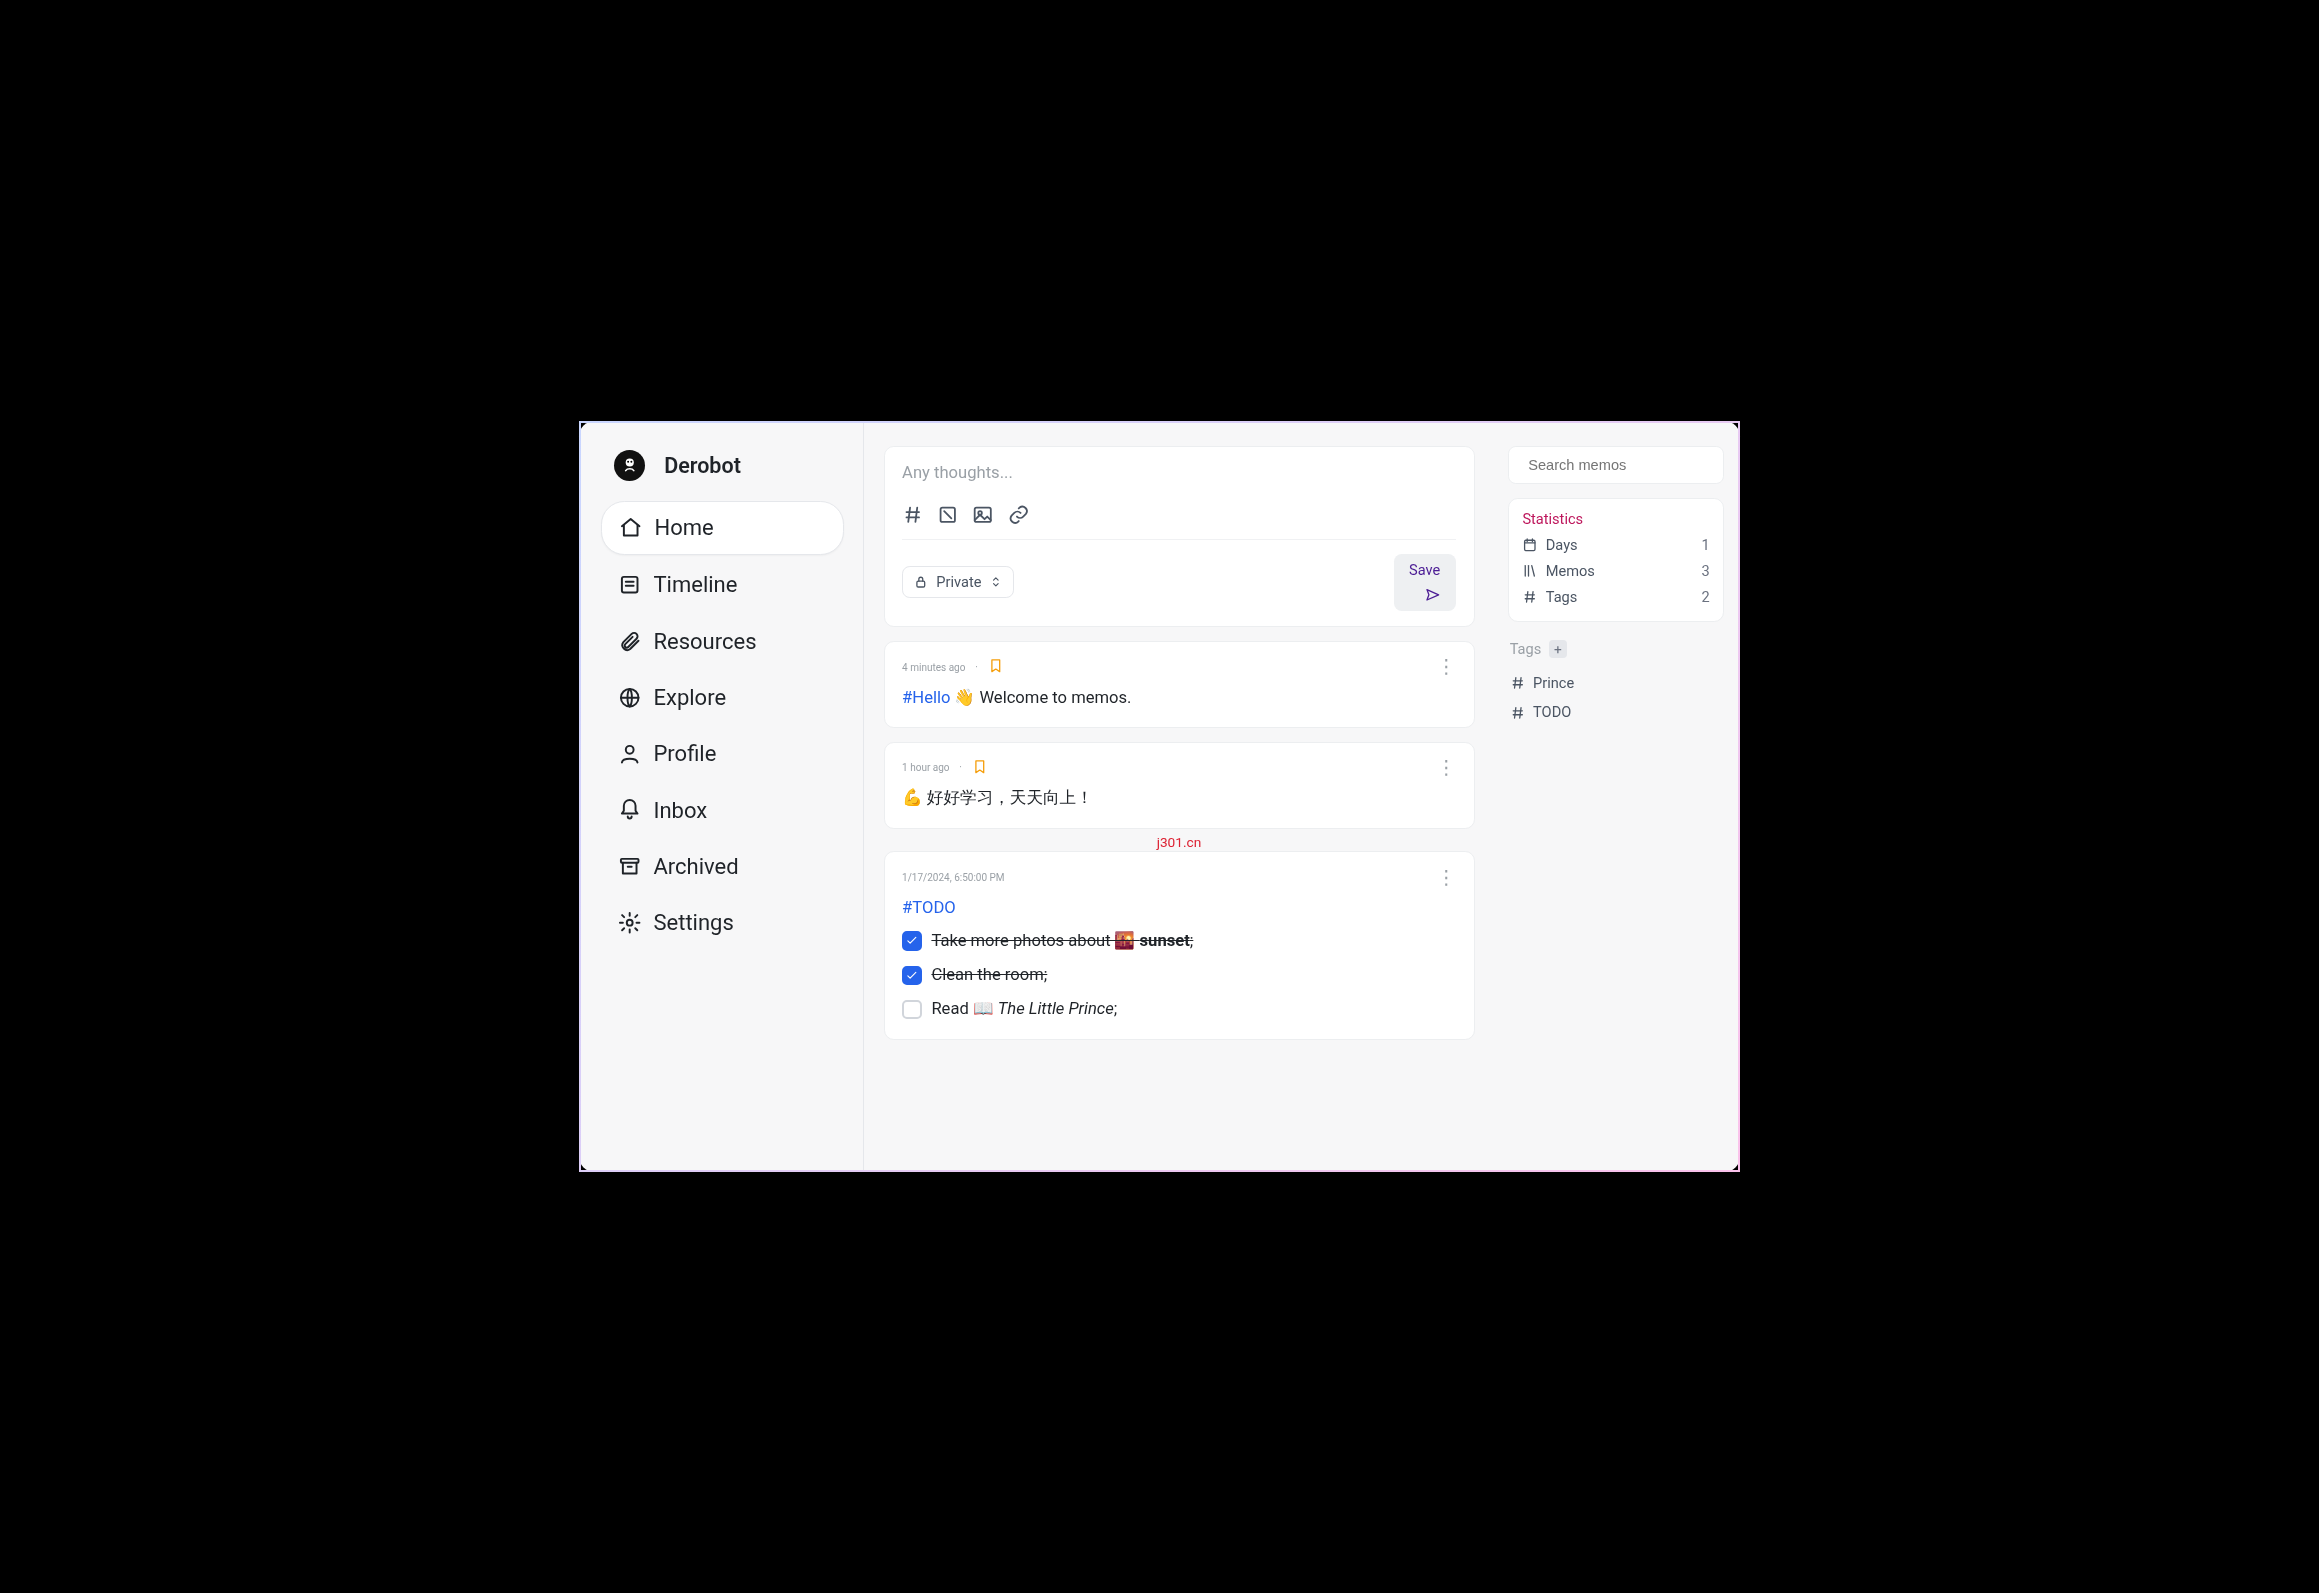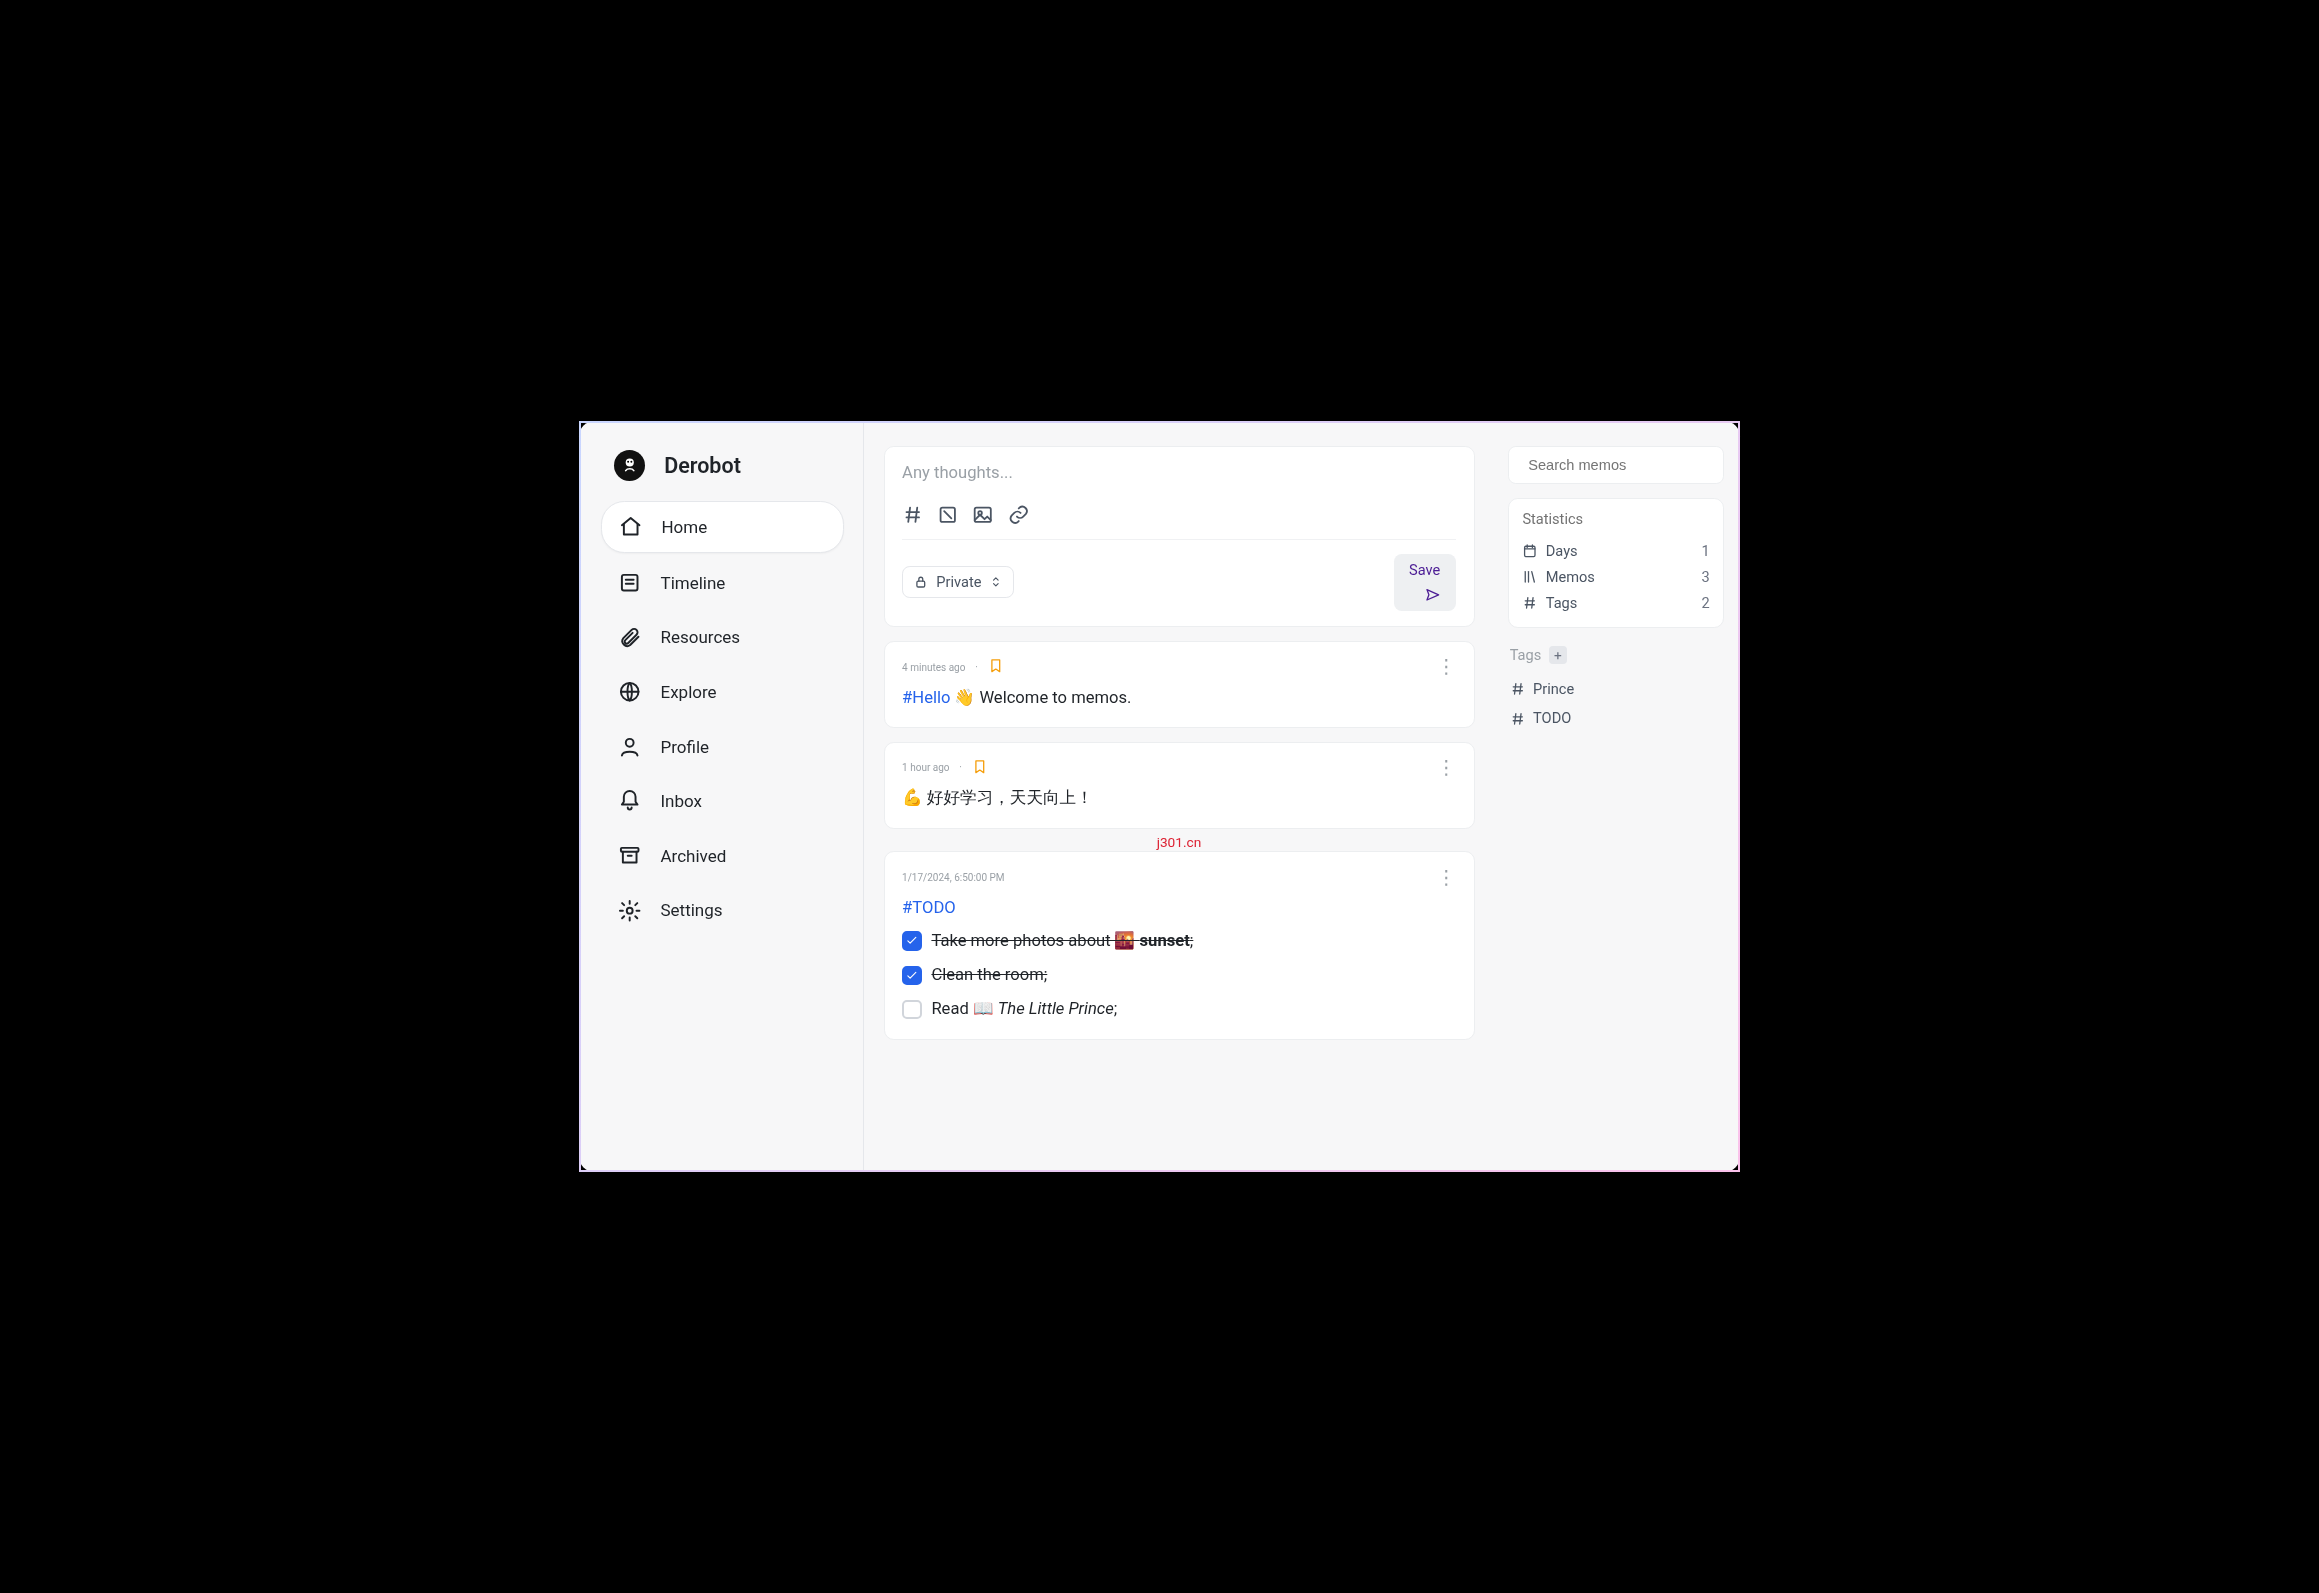--- a/index.html
+++ b/index.html
@@ -41,25 +41,25 @@
     background: #111;
     border-radius: 50%;
     display: flex; align-items: center; justify-content: center;
   }
   .brand-logo svg { width: 19.5px; height: 19.5px; }
   .brand-name { font-size: 21.5px; font-weight: 600; color: #1f2328; }
   .nav { display: flex; flex-direction: column; gap: 3.9px; }
   .nav-item {
     display: flex;
     align-items: center;
-    gap: 19px;
+    gap: 12px;
     padding: 13.7px 17.6px;
     border-radius: 23.4px;
     color: #1f2328;
-    font-size: 17px;
+    font-size: 22px;
     cursor: pointer;
   }
   .nav-item.active {
     background: #fff;
     border: 1px solid #e5e7eb;
     box-shadow: 0 1px 2px rgba(0,0,0,.04);
   }
   .nav-item .icon { width: 23.4px; height: 23.4px; display:flex; align-items:center; justify-content:center; color:#1f2328; }
 
   
@@ -143,21 +143,21 @@
     background:#fff; border:1px solid #eceef0; border-radius:7.8px;
     padding:9.8px 11.7px; color:#9aa0a6; margin-bottom:13.7px;
   }
   .search input {
     border:none; outline:none; font-size:14.6px; color:#1f2328; flex:1; background:transparent;
   }
   .stats-card {
     background:#fff; border:1px solid #eceef0; border-radius:9.8px;
     padding:11.7px 13.7px; margin-bottom:17.6px;
   }
-  .stats-title { color:#737373; font-size:14.6px; margin-bottom:10px; }
+  .stats-title { color:#be185d; font-size:14.6px; margin-bottom:4px; }
   .stat-row { display:flex; align-items:center; justify-content:space-between; padding:3.9px 0; color:#4b5563; font-size:14.6px; }
   .stat-row .left { display:flex; align-items:center; gap:7.8px; }
   .stat-row .val { color:#6b7280; }
   .tags-header { display:flex; align-items:center; gap:7.8px; color:#9aa0a6; font-size:14.6px; margin:7.8px 2px 9.8px; }
   .plus-box { width:17.6px; height:17.6px; background:#e5e7eb; border-radius:3.9px; display:flex; align-items:center; justify-content:center; font-size:13.7px; color:#6b7280; cursor:pointer; }
   .tag-item { display:flex; align-items:center; gap:7.8px; color:#4b5563; font-size:14.6px; padding:5.9px 2px; cursor:pointer; }
 
   svg { stroke: currentColor; fill: none; stroke-width: 2; stroke-linecap: round; stroke-linejoin: round; }
 </style>
 </head>

